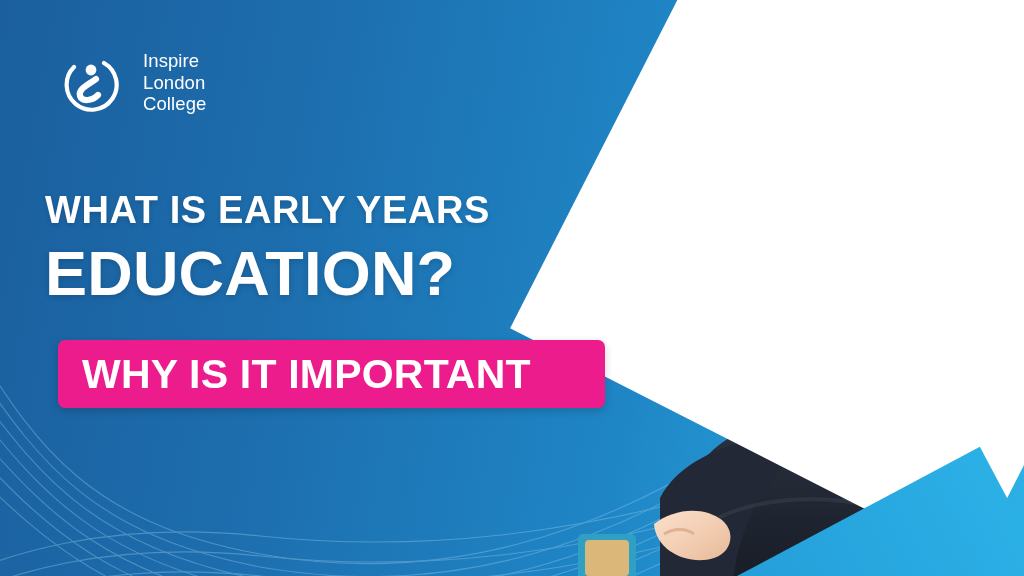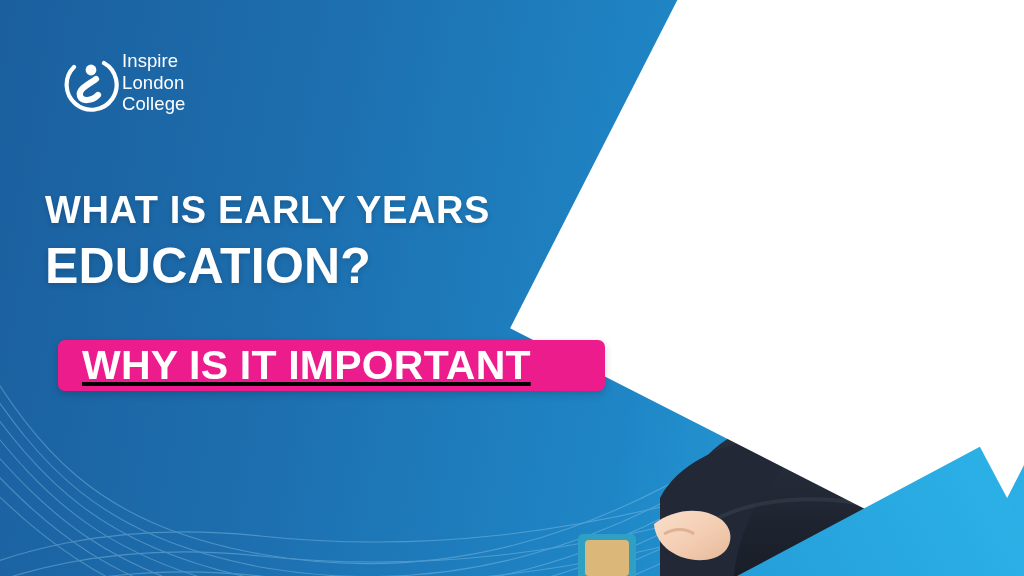--- a/index.html
+++ b/index.html
@@ -53,21 +53,21 @@
     background:linear-gradient(90deg,#1f8ccb,#2bb0e6);
     transform:rotate(-28deg);
     transform-origin:bottom right;
   }
 
   .waves{ position:absolute; left:-40px; bottom:-10px; width:760px; height:300px; opacity:.55; }
 
   
   .logo{
     position:absolute; left:58px; top:50px;
-    display:flex; align-items:center; gap:2px;
+    display:flex; align-items:center; gap:23px;
   }
   .logo-mark{ width:62px; height:62px; flex:0 0 62px; }
   .logo-text{
     color:#ffffff;
     font-size:18.5px;
     font-weight:400;
     line-height:1.17;
     letter-spacing:.1px;
     white-space:pre-line;
   }
@@ -77,36 +77,35 @@
   .line1{
     color:#fff;
     font-size:38px;
     font-weight:700;
     letter-spacing:.6px;
     line-height:1;
     text-shadow:0 2px 5px rgba(0,0,0,.17);
   }
   .line2{
     color:#fff;
-    font-size:50px;
+    font-size:63px;
     font-weight:700;
     letter-spacing:.2px;
     line-height:1.06;
     margin-top:11px;
     text-shadow:0 2px 6px rgba(0,0,0,.17);
   }
 
   .pink-banner{
     position:absolute; left:58px; top:340px;
-    width:547px; height:51px;
+    width:547px; height:68px;
     background:#ec1c8c;
     border-radius:7px;
     display:flex; align-items:center;
     box-shadow:0 3px 9px rgba(0,0,0,.18);
-    text-decoration:underline;
   }
   .pink-banner span{
     color:#fff;
     font-size:41px;
     font-weight:700;
     letter-spacing:.2px;
     margin-left:24px;
     white-space:nowrap;
   }
 

